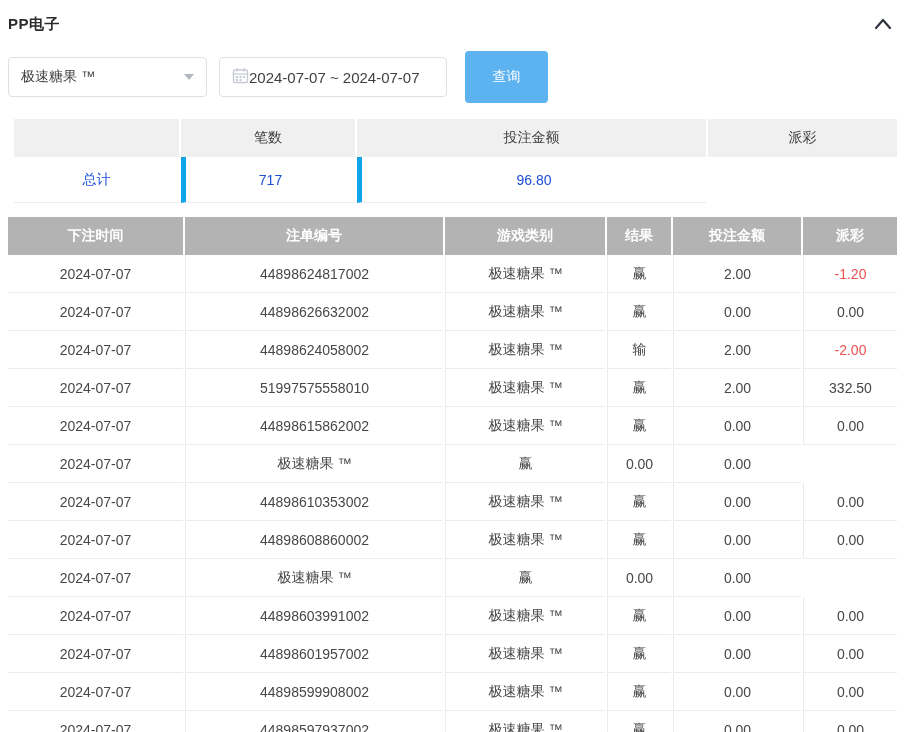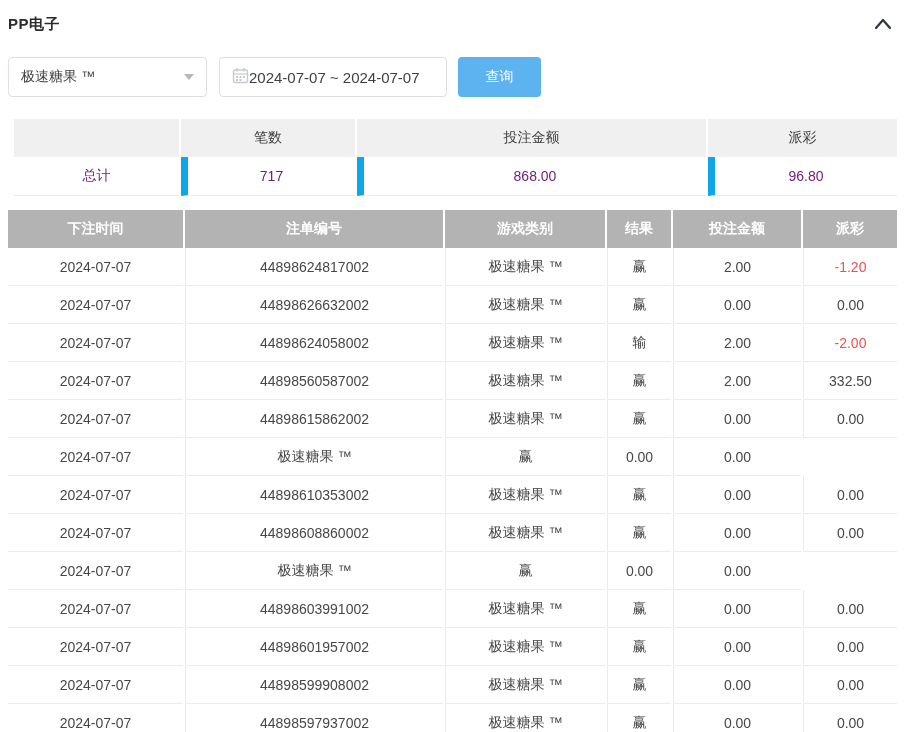--- a/index.html
+++ b/index.html
@@ -38,36 +38,36 @@
   .btn-group { display: flex; margin-left: 11px; }
   .quick-btn {
     width: 78px; height: 40px; background: #fff; border: 1px solid #dcdcdc;
     color: #c7cad1; font-size: 14px; cursor: pointer; margin-left: -1px;
     font-family: inherit;
   }
   .quick-btn:first-child { border-radius: 4px 0 0 4px; margin-left: 0; }
   .quick-btn:last-child { border-radius: 0 4px 4px 0; }
   .quick-btn.active { border: 1px solid #57a4e4; color: #4b9fe4; position: relative; z-index: 2; border-radius: 4px; }
   .query-btn {
-    width: 83px; height: 40px; margin-left: 11px; background: #5db2f0; color: #fff;
+    width: 83px; height: 52px; margin-left: 18px; background: #5db2f0; color: #fff;
     border: none; border-radius: 4px; font-size: 14px; cursor: pointer; font-family: inherit;
   }
 
   
   .summary { margin-top: 22px; width: 889px; }
   .summary .srow { display: grid; grid-template-columns: 165px 174px 349px 1fr; column-gap: 2px; padding-left: 6px; }
   .summary .shead-cell {
     background: #f0f0f0; height: 38px; display: flex; align-items: center; justify-content: center;
     color: #3d3d3d;
   }
   .summary .sdata-cell {
-    background: #fff; height: 39px; display: flex; align-items: center; justify-content: center;
-    border-bottom: 1px solid #ececec; color: #701a75;
-  }
-  .summary .sdata-cell + .sdata-cell { border-left: 7px solid #0ea5e9; }
+    background: #fff; height: 46px; display: flex; align-items: center; justify-content: center;
+    border-bottom: 1px solid #ececec; color: #1d4ed8;
+  }
+  .summary .sdata-cell + .sdata-cell { border-left: 5px solid #0ea5e9; }
 
   
   .bet-table { margin-top: 14px; width: 889px; }
   .thead, .trow { display: grid; grid-template-columns: 175px 258px 160px 64px 128px 1fr; column-gap: 2px; }
   .thead-cell {
     background: #b3b3b3; color: #fff; font-weight: bold; height: 38px;
     display: flex; align-items: center; justify-content: center;
   }
   .tcell {
     background: #fff; height: 38px; display: flex; align-items: center; justify-content: center;
@@ -119,21 +119,20 @@
   <div class="summary">
     <div class="srow">
       <div class="shead-cell"></div>
       <div class="shead-cell">笔数</div>
       <div class="shead-cell">投注金额</div>
       <div class="shead-cell">派彩</div>
     </div>
     <div class="srow">
       <div class="sdata-cell">总计</div>
       <div class="sdata-cell">717</div>
-      <div class="sdata-cell">868.00</div>
       <div class="sdata-cell">96.80</div>
     </div>
   </div>
 
   <div class="bet-table">
     <div class="thead">
       <div class="thead-cell">下注时间</div>
       <div class="thead-cell">注单编号</div>
       <div class="thead-cell">游戏类别</div>
       <div class="thead-cell">结果</div>
@@ -160,21 +159,21 @@
         <div class="trow">
           <div class="tcell">2024-07-07</div>
           <div class="tcell">44898624058002</div>
           <div class="tcell">极速糖果 ™</div>
           <div class="tcell">输</div>
           <div class="tcell">2.00</div>
           <div class="tcell neg">-2.00</div>
         </div>
         <div class="trow">
           <div class="tcell">2024-07-07</div>
-          <div class="tcell">44898560587002</div>
+          <div class="tcell">51997575558010</div>
           <div class="tcell">极速糖果 ™</div>
           <div class="tcell">赢</div>
           <div class="tcell">2.00</div>
           <div class="tcell">332.50</div>
         </div>
         <div class="trow">
           <div class="tcell">2024-07-07</div>
           <div class="tcell">44898615862002</div>
           <div class="tcell">极速糖果 ™</div>
           <div class="tcell">赢</div>

